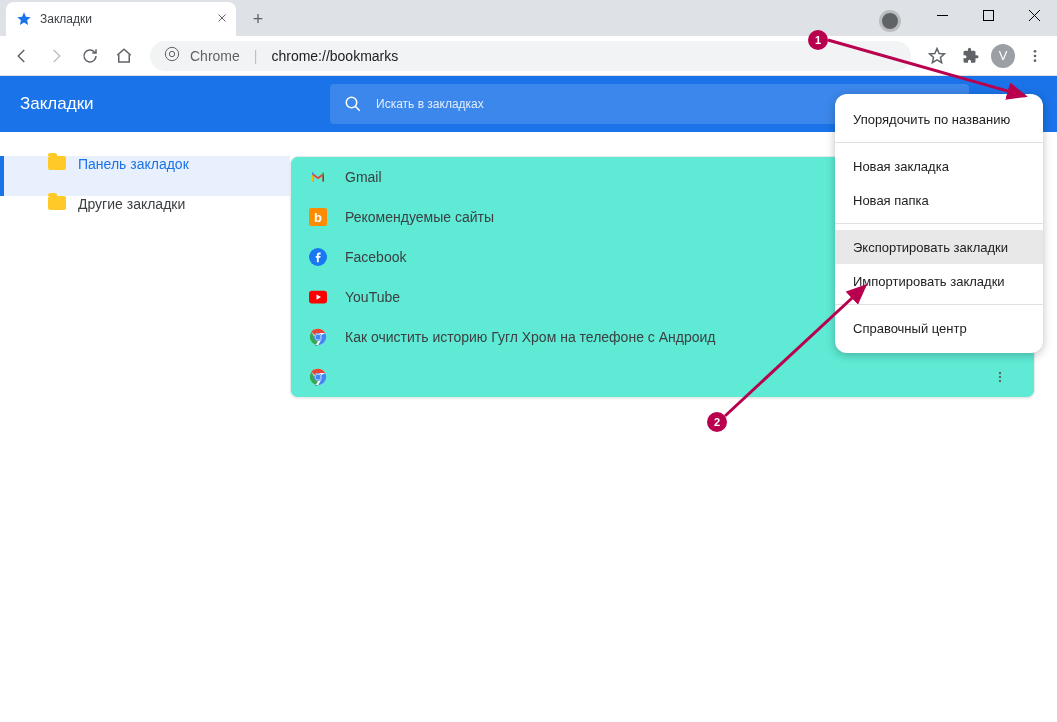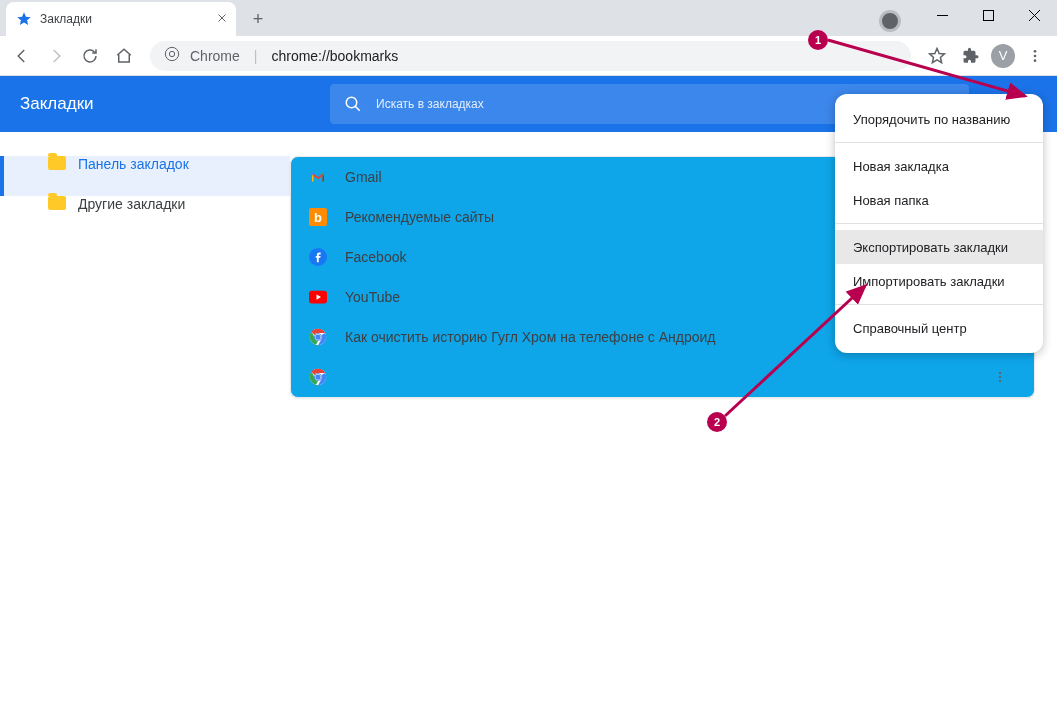--- a/index.html
+++ b/index.html
@@ -38,21 +38,21 @@
 
   
   .content { display:flex; height: calc(100% - 132px); background:#fff; }
   .sidebar { width:290px; padding-top:24px; }
   .side-item { display:flex; align-items:flex-start; height:40px; padding-left:44px; gap:12px; font-size:14px; color:#3c4043; border-left:4px solid transparent; }
   .side-item.active { background:#e8f0fe; border-left-color:#1a73e8; color:#1a73e8; }
   .folder-icon { width:18px; height:14px; background:#ffca28; border-radius:2px; position:relative; }
   .folder-icon::before { content:''; position:absolute; top:-3px; left:0; width:9px; height:3px; background:#ffca28; border-radius:2px 2px 0 0;}
 
   .main { flex:1; padding: 24px 22px 0 0; }
-  .card { background:#0ea5e9; border:1px solid #e9e9e9; border-radius:8px; box-shadow:0 1px 2px rgba(0,0,0,0.08); overflow:visible;text-align:center; }
+  .card { background:#5eead4; border:1px solid #e9e9e9; border-radius:8px; box-shadow:0 1px 2px rgba(0,0,0,0.08); overflow:visible;text-align:center; }
   .row { height:40px; display:flex; align-items:center; padding:0 18px; gap:18px; font-size:14px; color:#3c4043; position:relative; }
   .row .favicon { width:18px; height:18px; display:flex; align-items:center; justify-content:center; font-size:13px; }
   .row-more { margin-left:auto; width:32px; height:32px; display:flex; align-items:center; justify-content:center; color:#5f6368; }
 
   
   .dropdown { position:absolute; top:94px; right:14px; width:208px; background:#fff; border-radius:12px; box-shadow:0 2px 10px rgba(0,0,0,0.25); padding:8px 0; z-index:50; }
   .dd-item { height:34px; display:flex; align-items:center; padding:0 18px; font-size:13px; color:#202124; }
   .dd-item.highlight { background:#e8e8e8; }
   .dd-sep { height:1px; background:#e0e0e0; margin:6px 0; }
 

